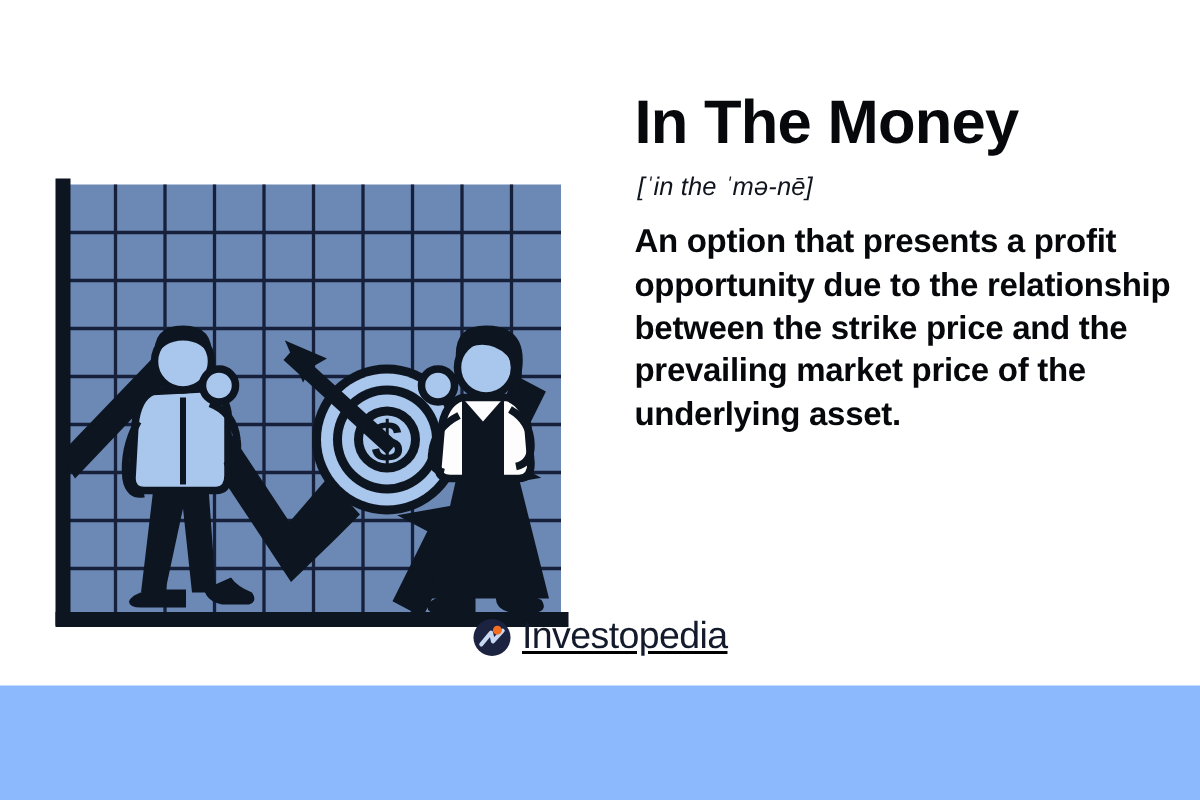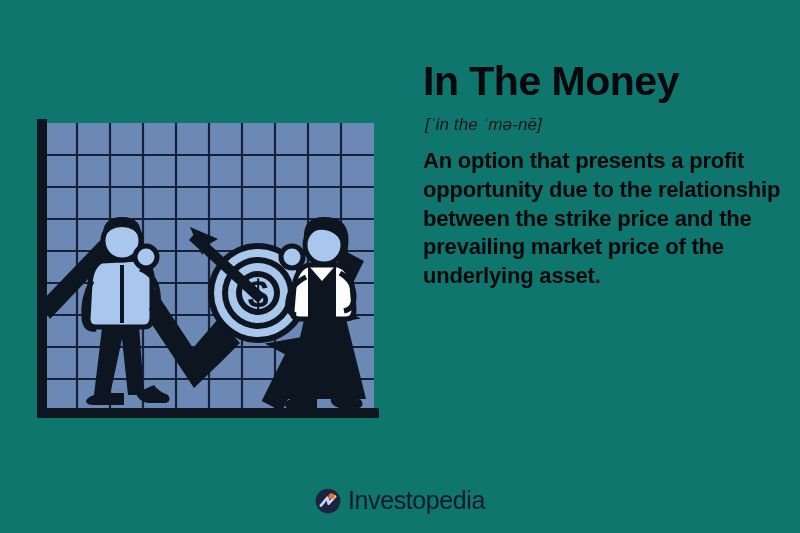--- a/index.html
+++ b/index.html
@@ -10,22 +10,22 @@
   body {
     width: 800px;
     height: 533px;
     overflow: hidden;
     font-family: "Liberation Sans", sans-serif;
     background: #8cb8fd;
   }
   #card {
     position: relative;
     width: 800px;
-    height: 533px;
-    background: #0f766e;
+    height: 457px;
+    background: #ffffff;
     box-sizing: border-box;
   }
 
   
   #illustration {
     position: absolute;
     left: 18px;
     top: 105px;
     width: 374px;
     height: 320px;
@@ -71,20 +71,21 @@
   
   #logo {
     position: absolute;
     left: 0;
     right: 0;
     bottom: 18px;
     display: flex;
     align-items: center;
     justify-content: center;
     gap: 7px;
+    text-decoration: underline;
   }
   #logo-mark {
     width: 26px;
     height: 26px;
     flex: 0 0 auto;
   }
   #logo-word {
     font-size: 25px;
     font-weight: normal;
     color: #131a2b;

